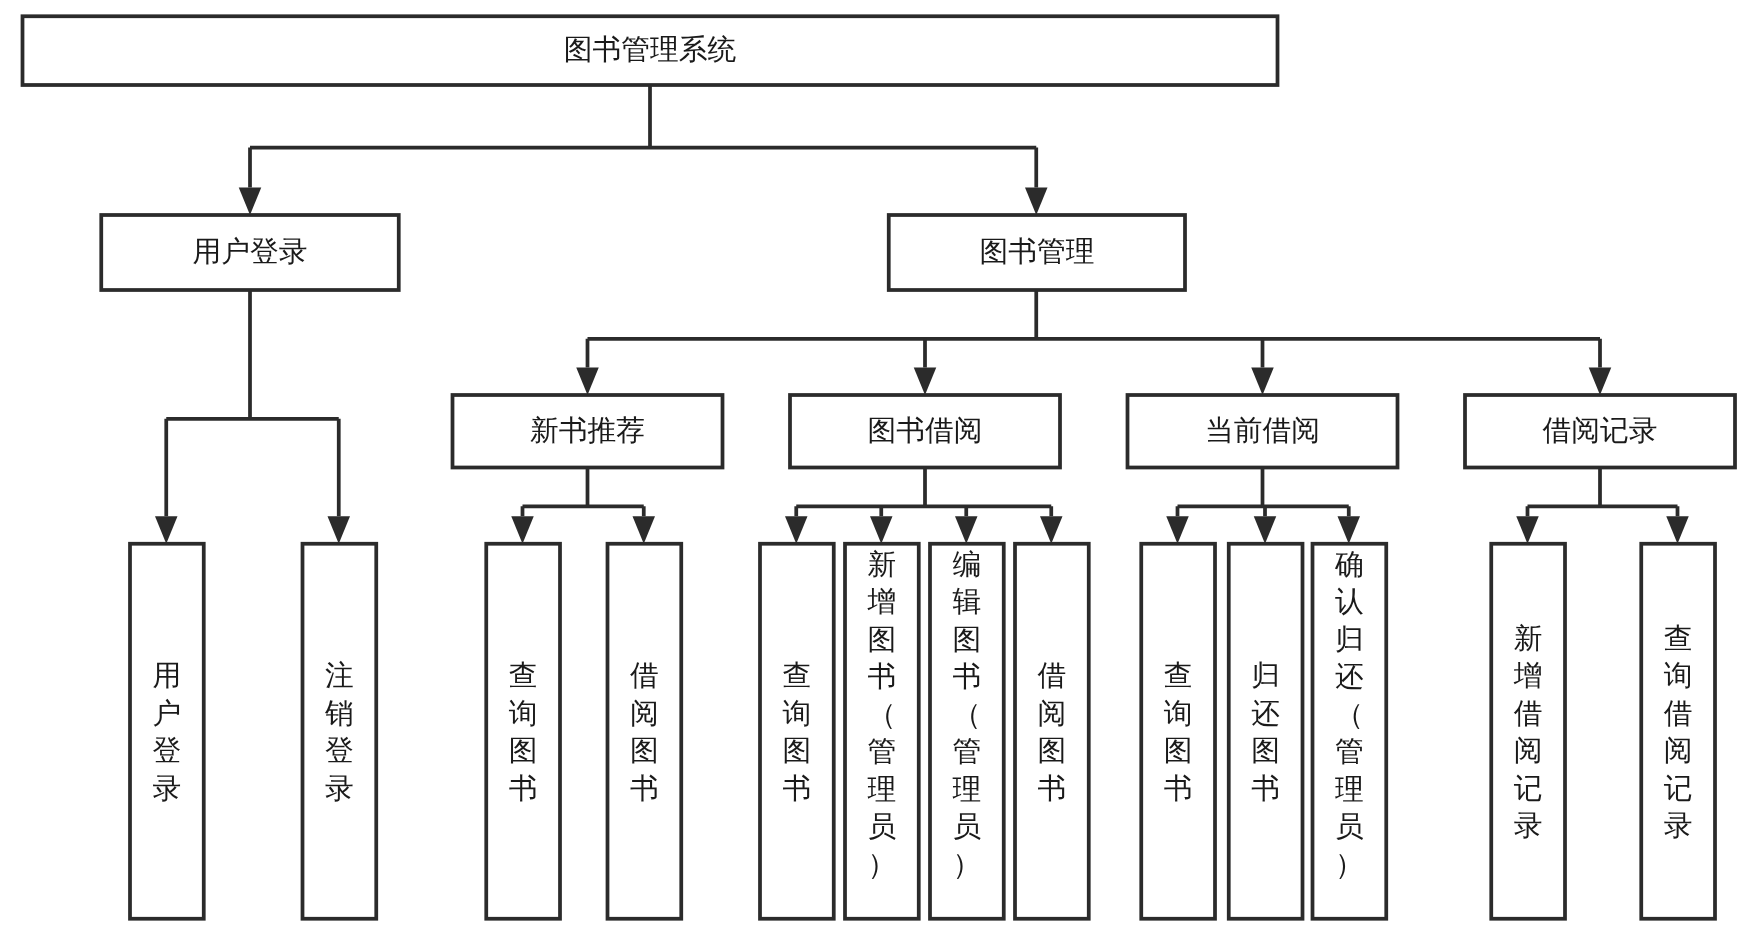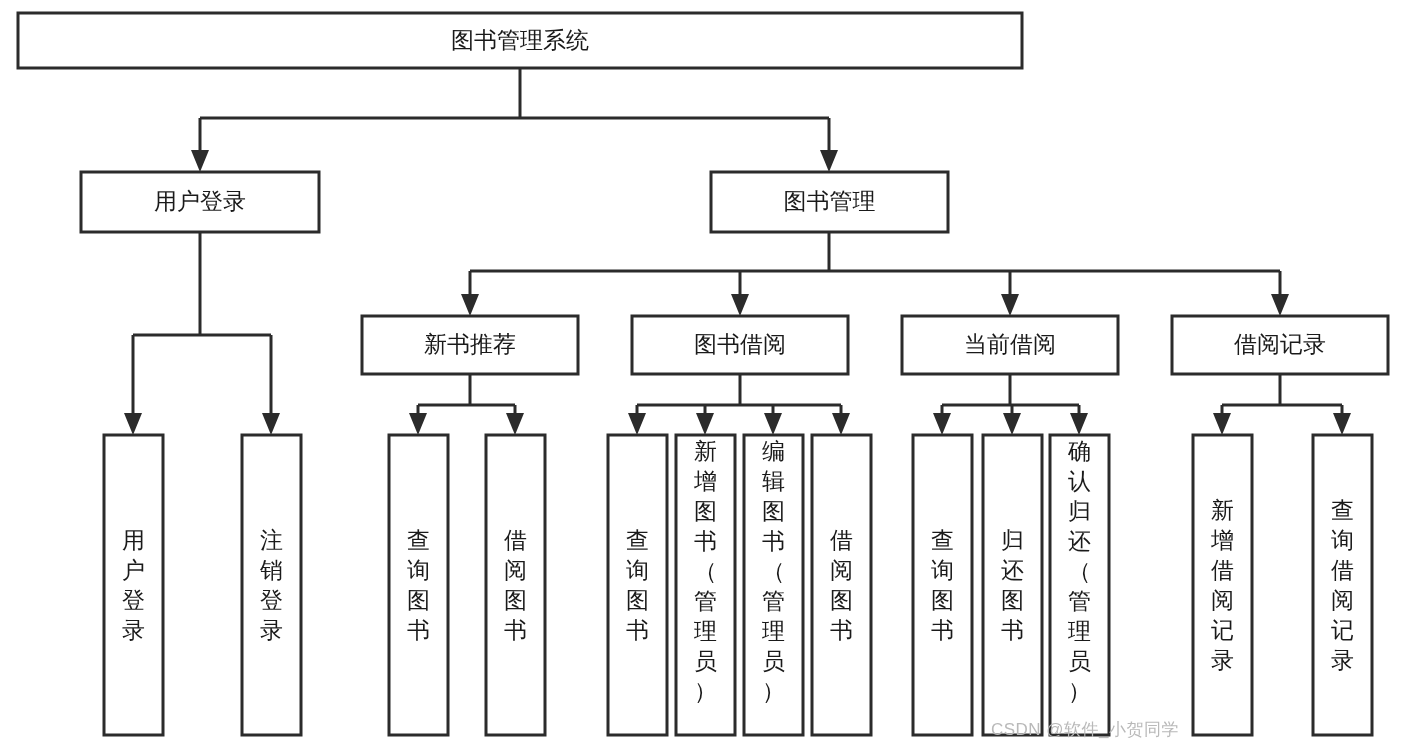--- a/index.html
+++ b/index.html
@@ -201,14 +201,13 @@
         <g>
           <rect x="1193" y="435" width="59" height="300" class="node-box"></rect>
           <text x="1222.5" y="518.4" class="node-label-v"><tspan x="1222.5" dy="0">新</tspan><tspan x="1222.5" dy="30">增</tspan><tspan x="1222.5" dy="30">借</tspan><tspan x="1222.5" dy="30">阅</tspan><tspan x="1222.5" dy="30">记</tspan><tspan x="1222.5" dy="30">录</tspan></text>
         </g>
         <g>
           <rect x="1313" y="435" width="59" height="300" class="node-box"></rect>
           <text x="1342.5" y="518.4" class="node-label-v"><tspan x="1342.5" dy="0">查</tspan><tspan x="1342.5" dy="30">询</tspan><tspan x="1342.5" dy="30">借</tspan><tspan x="1342.5" dy="30">阅</tspan><tspan x="1342.5" dy="30">记</tspan><tspan x="1342.5" dy="30">录</tspan></text>
         </g>
       </g>
   </svg>
-  <div class="watermark">CSDN @软件_小贺同学</div>
 </div>
 
 </body></html>

